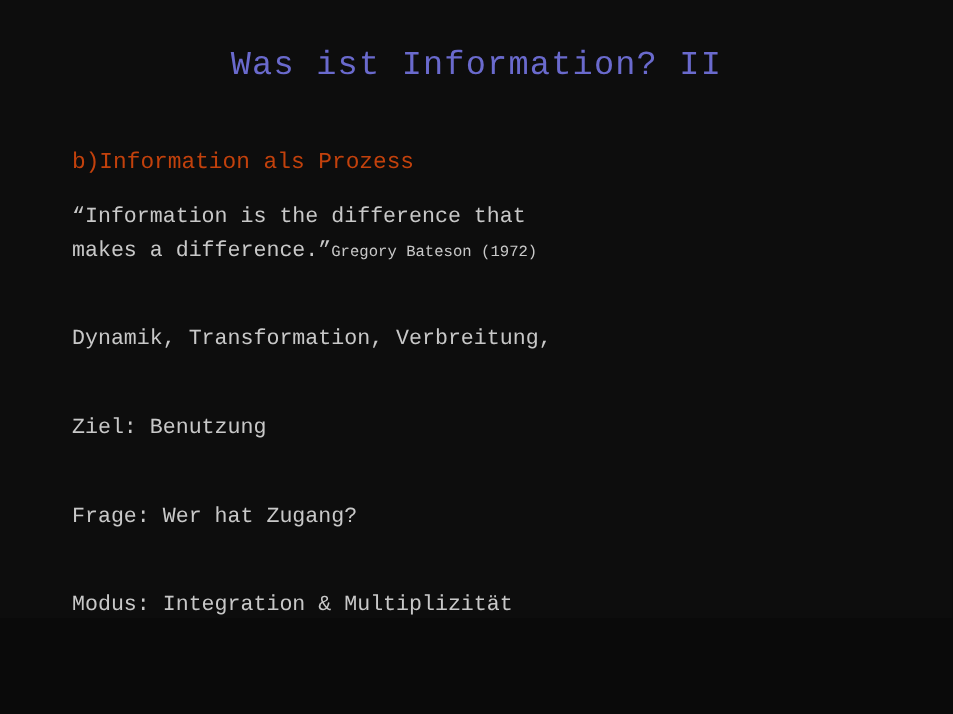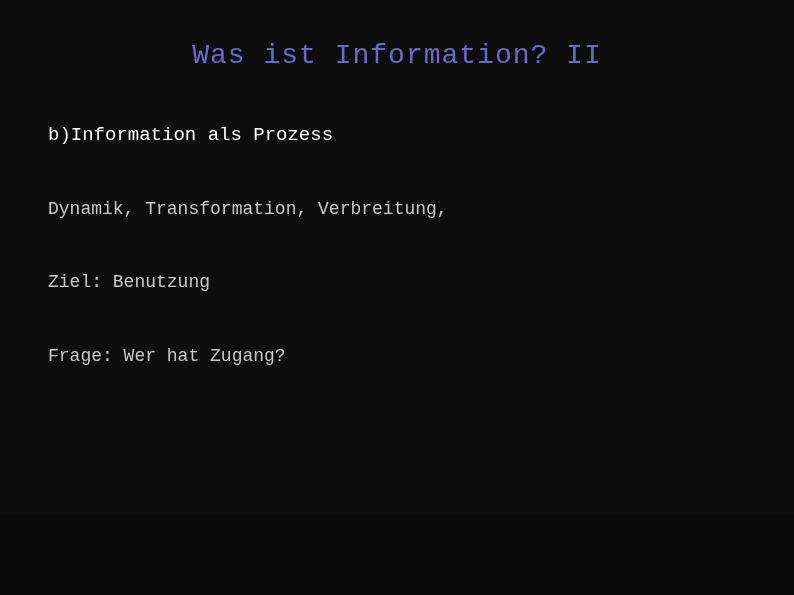--- a/index.html
+++ b/index.html
@@ -14,21 +14,21 @@
       background-color: #0a0a0a;
       overflow: hidden;
       font-family: 'Courier New', Courier, monospace;
     }
 
     .slide {
       width: 794px;
       height: 515px;
       background-color: #0d0d0d;
       position: relative;
-      padding: 40px 48px;
+      padding: 40px 60px;
     }
 
     .title {
       color: #6a6acd;
       font-family: 'Courier New', Courier, monospace;
       font-size: 28px;
       font-weight: normal;
       text-align: center;
       margin-bottom: 50px;
       letter-spacing: 1px;
@@ -39,21 +39,21 @@
       font-family: 'Courier New', Courier, monospace;
       font-size: 18px;
       line-height: 1.5;
     }
 
     .section {
       margin-bottom: 18px;
     }
 
     .section-heading {
-      color: #ffffff;
+      color: #c2410c;
       font-size: 19px;
       margin-bottom: 4px;
     }
 
     .quote-line {
       font-size: 18px;
       color: #c8c8c8;
       line-height: 1.55;
     }
 
@@ -75,28 +75,39 @@
 <div class="slide">
 
   <h1 class="title">Was ist Information? II</h1>
 
   <div class="content">
 
     <div class="section">
       <span class="section-heading">b)Information als Prozess</span>
     </div>
 
+    <div class="section">
+      <div class="quote-line">
+        <span>“Information is the difference that</span>
+      </div>
+      <div class="quote-line">
+        <span>makes a difference.”</span><span class="small-text">Gregory Bateson (1972)</span>
+      </div>
+    </div>
 
     <div class="section">
       <div class="body-line">Dynamik, Transformation, Verbreitung,</div>
     </div>
 
     <div class="section">
       <div class="body-line">Ziel: Benutzung</div>
     </div>
 
     <div class="section">
       <div class="body-line">Frage: Wer hat Zugang?</div>
     </div>
 
+    <div class="section">
+      <div class="body-line">Modus: Integration &amp; Multiplizität</div>
+    </div>
 
   </div>
 </div>
 
 </body></html>

